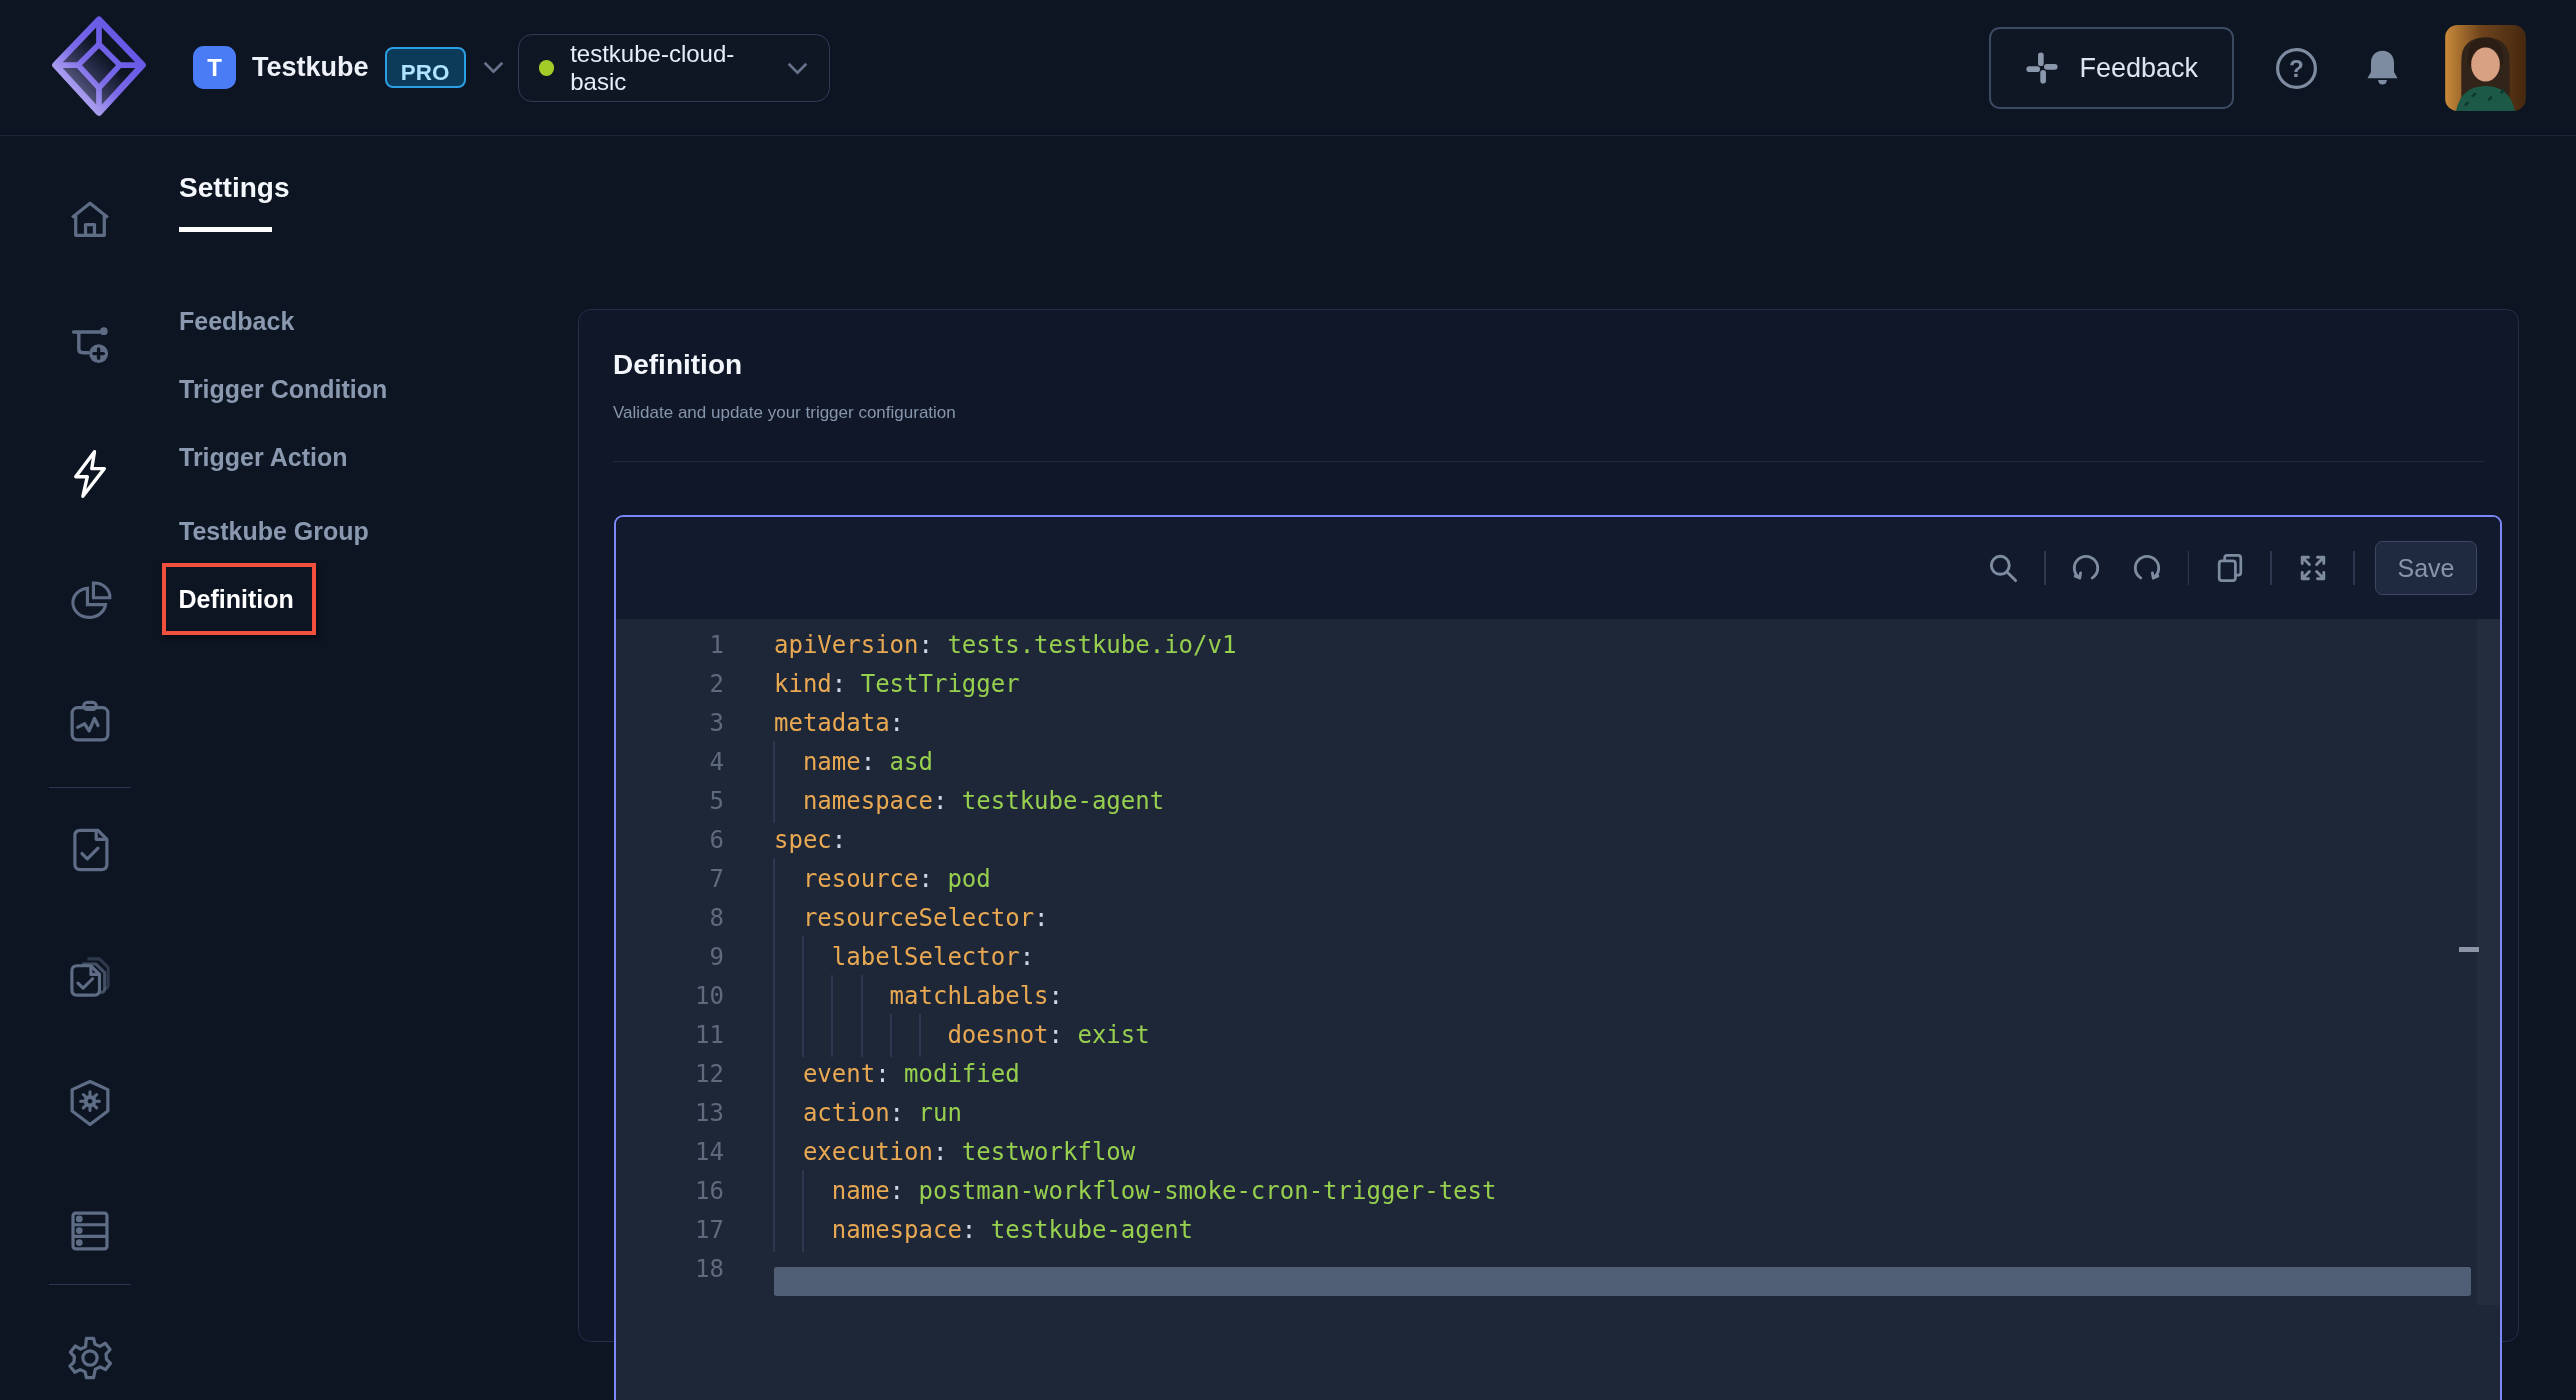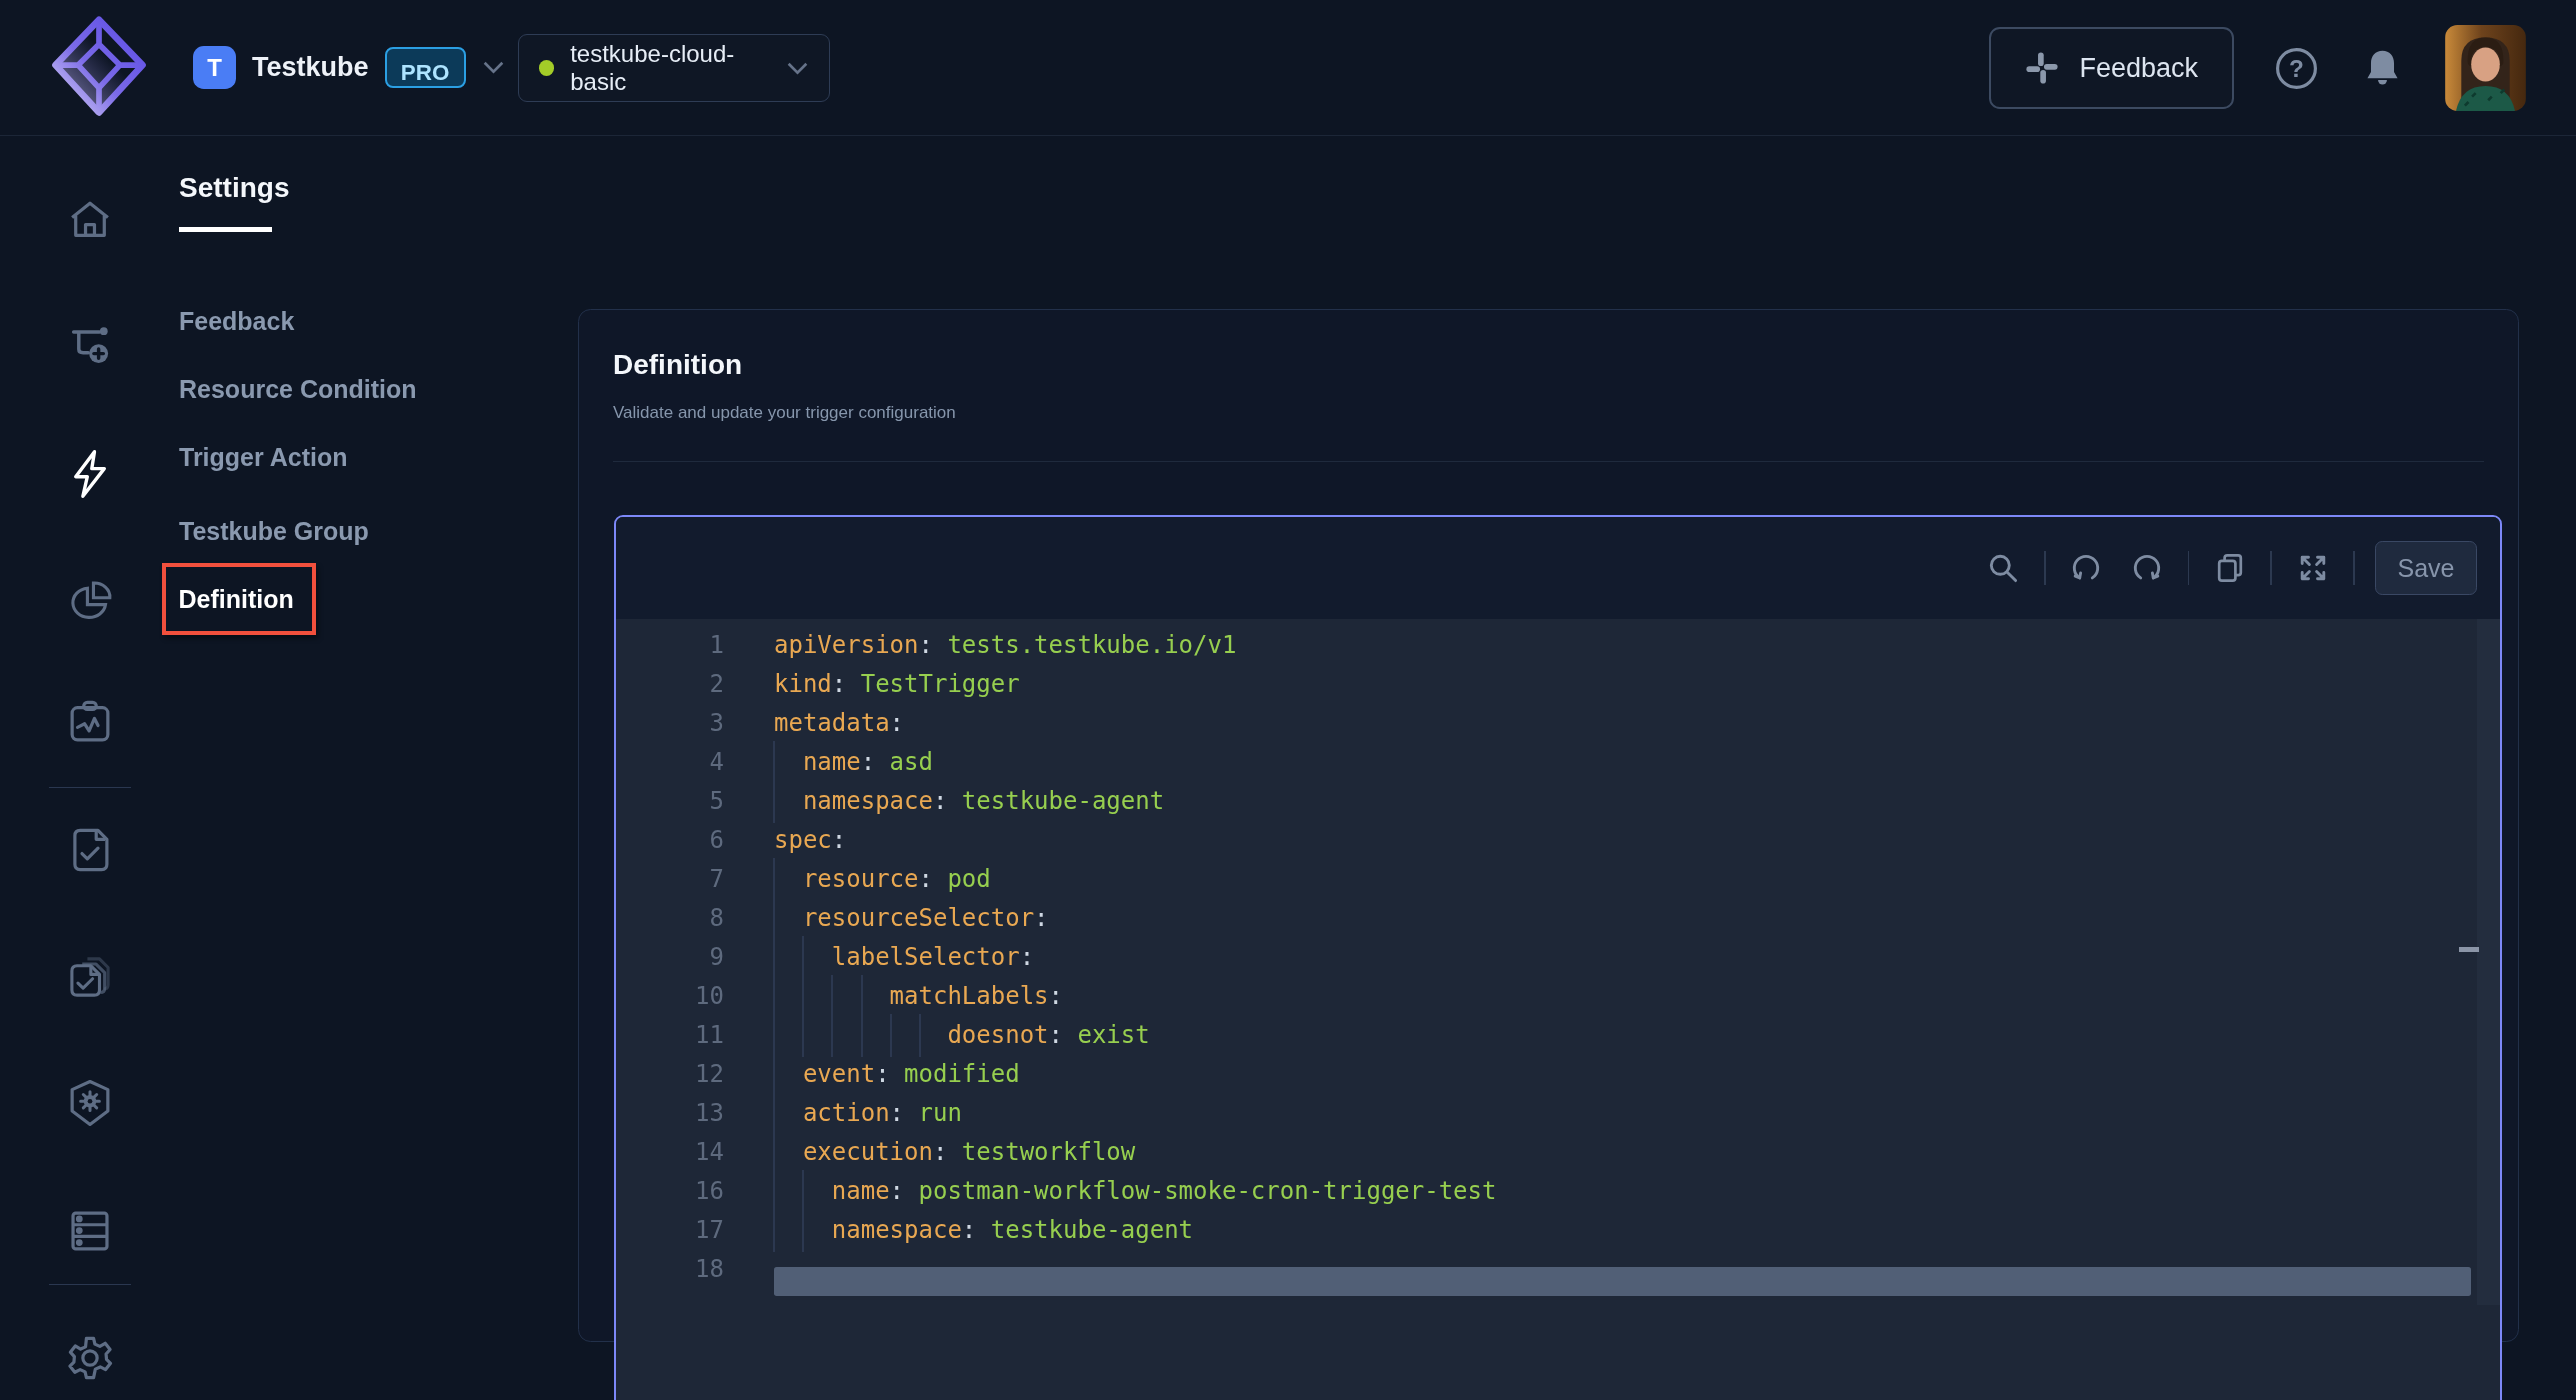--- a/index.html
+++ b/index.html
@@ -8,21 +8,21 @@
   .screen { position:relative; width:2576px; height:1400px; overflow:hidden; background:#0d1523; }
 
   
   .header { position:absolute; left:0; top:0; width:2576px; height:136px; background:#0d1523; border-bottom:1.8px solid #1c2637; }
   .logo { position:absolute; left:47px; top:14.3px; width:104px; height:106px; }
   .org { position:absolute; left:193px; top:46px; display:flex; align-items:center; gap:16px; }
   .t-badge { width:43px; height:43px; border-radius:10.8px; background:#4a7df5; color:#fff; font-size:24px; font-weight:bold; display:flex; align-items:center; justify-content:center; }
   .org-name { color:#eef2f8; font-size:27px; font-weight:600; }
   .pro-badge { height:41px; padding:0 14.3px; border-radius:8px; background:#0c3a59; border:2.2px solid #2b9fe3; color:#aee4ff; font-size:22.4px; font-weight:bold; display:flex; align-items:flex-end; }
   .chev { width:23px; height:14.3px; }
-  .env-pill { position:absolute; left:518px; top:34px; width:312px; height:68px; border:1.8px solid #2e3c55; border-radius:9px; display:flex; align-items:center; padding:0 20px; gap:16px; background:rgba(255,255,255,0.01); }
+  .env-pill { position:absolute; left:518px; top:34px; width:312px; height:68px; border:1.8px solid #2e3c55; border-radius:14px; display:flex; align-items:center; padding:0 20px; gap:16px; background:rgba(255,255,255,0.01); }
   .env-dot { width:15.2px; height:15.2px; border-radius:50%; background:#a3cc28; }
   .env-name { color:#e6edf6; font-size:24px; flex:1; }
   .hdr-right { position:absolute; right:50px; top:0; height:136px; display:flex; align-items:center; gap:39px; }
   .feedback-btn { height:82px; padding:0 34px; border:2.2px solid #3c4a61; border-radius:10.8px; display:flex; align-items:center; gap:20px; color:#dde5f0; font-size:27px; background:rgba(255,255,255,0.01); }
   .icon-btn { width:47px; height:47px; display:flex; align-items:center; justify-content:center; }
   .avatar { width:81px; height:86px; border-radius:12.5px; overflow:hidden; }
 
   
   .sidebar { position:absolute; left:0; top:136px; width:179px; height:1264px; }
   .side-ic { position:absolute; left:65px; width:50px; height:50px; display:flex; align-items:center; justify-content:center; }
@@ -226,21 +226,21 @@
           <circle cx="28" cy="28" r="8"></circle>
         </svg>
     </div>
   </div>
 
   <div class="page-head">
     <div class="page-title">Settings</div>
     <div class="title-underline"></div>
   </div>
   <div class="nav-item" style="top:303px">Feedback</div>
-  <div class="nav-item" style="top:371px">Resource Condition</div>
+  <div class="nav-item" style="top:371px">Trigger Condition</div>
   <div class="nav-item" style="top:439px">Trigger Action</div>
   <div class="nav-item" style="top:513px">Testkube Group</div>
   <div class="red-box">
     <div class="nav-item-inner nav-item active" style="position:static">Definition</div>
   </div>
 
   <div class="card">
     <div class="card-head">
       <div class="card-title">Definition</div>
       <div class="card-sub">Validate and update your trigger configuration</div>

